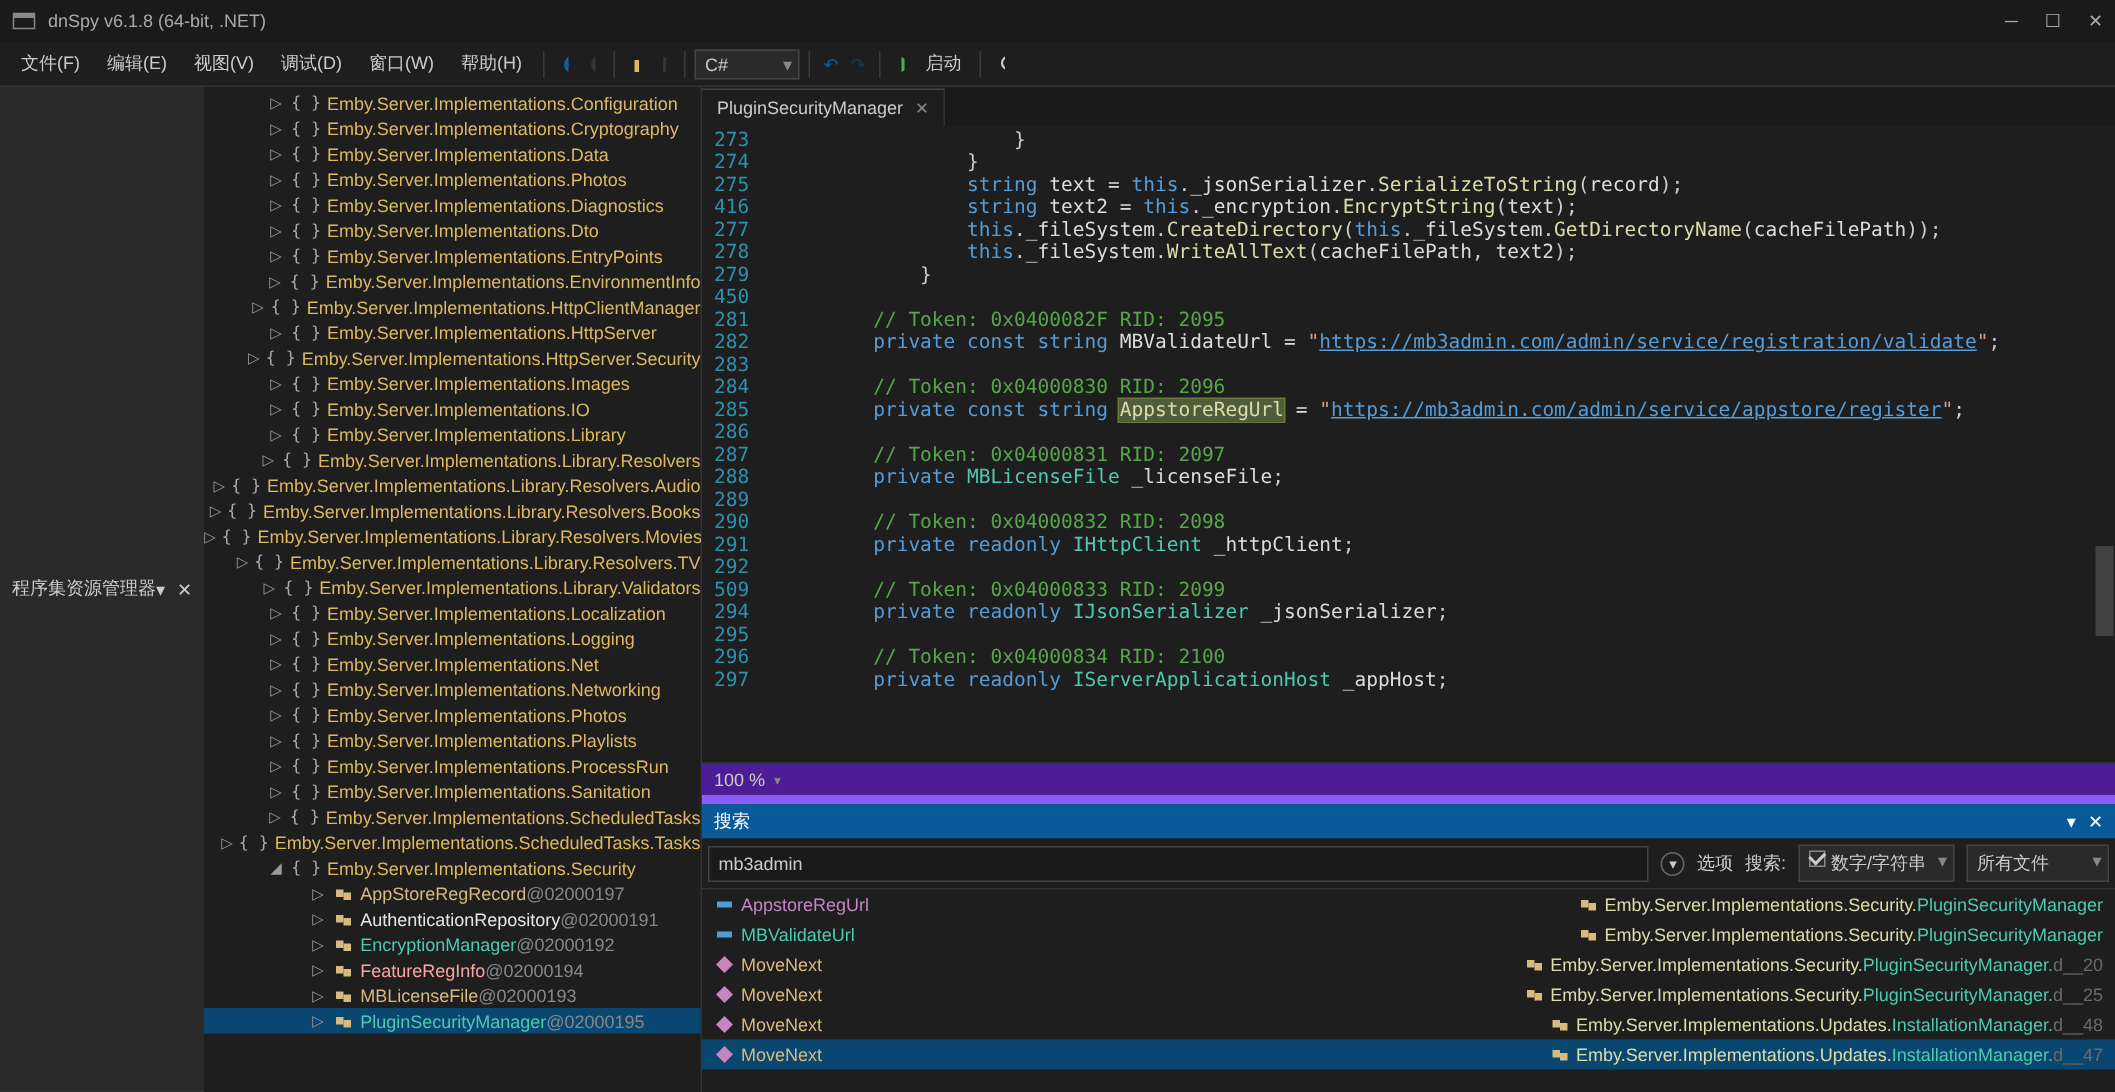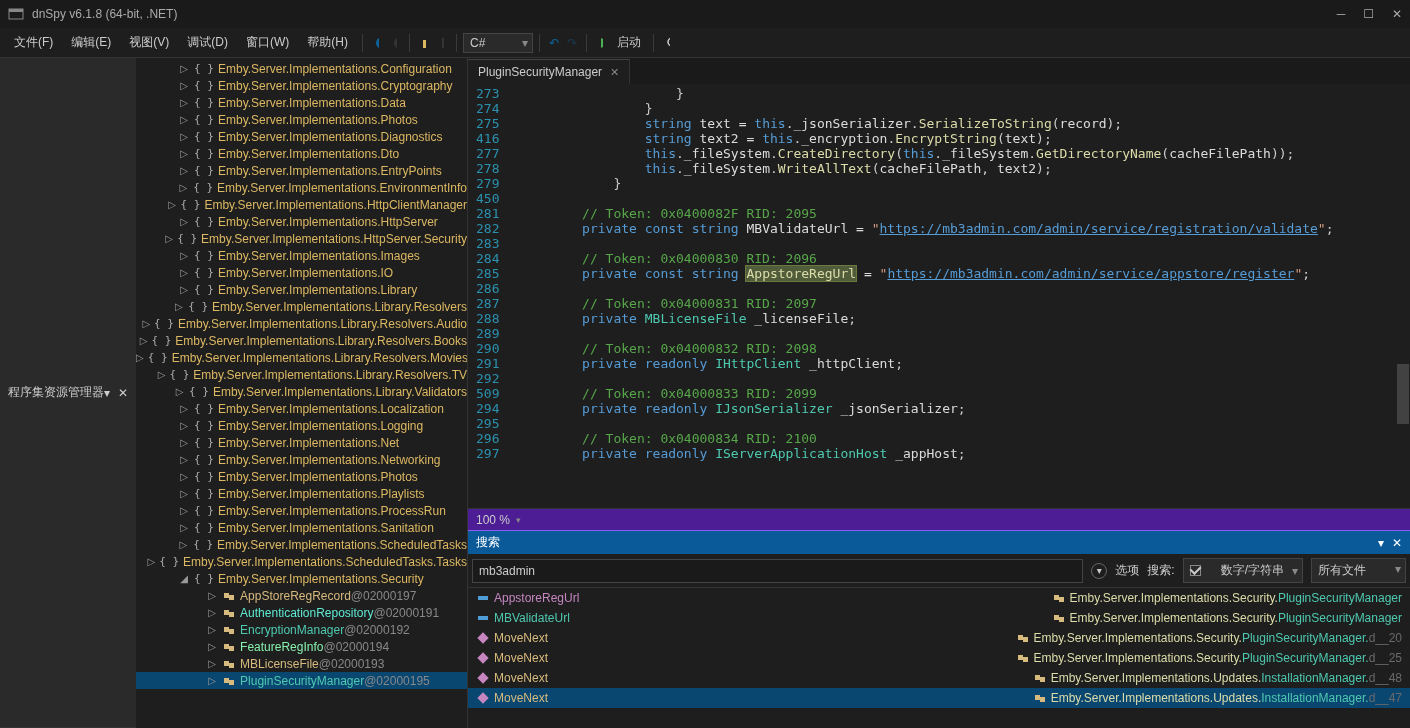--- a/index.html
+++ b/index.html
@@ -41,37 +41,37 @@
 .str{color:#d69d85}
 .type{color:#4ec9b0}
 .id{color:#dcdcdc}
 .field{color:#dcdcdc}
 .method{color:#dcdcaa}
 .comment{color:#57a64a}
 .op{color:#dcdcdc}
 .url{color:#569cd6;text-decoration:underline}
 .hl{background:#515c3a;outline:1px solid #6a7a3f;color:#dcdcaa}
 .statusbar{height:22px;background:#4c1d95;border-top:1px solid #333;display:flex;align-items:center;padding:0 8px;color:#ccc;font-size:12px}
-.bottom-panel{height:198px;display:flex;flex-direction:column;border-top:1px solid #8b5cf6}
+.bottom-panel{height:198px;display:flex;flex-direction:column;border-top:6px solid #8b5cf6}
 .search-header{background:#0a5a9a;padding:3px 8px;color:#fff;display:flex;align-items:center}
 .search-header .title{flex:1;color:#fff}
 .search-row{background:#1e1e1e;padding:4px;display:flex;gap:8px;align-items:center;border-bottom:1px solid #333}
 .search-input{flex:1;background:#1a1a1a;border:1px solid #444;padding:4px 6px;color:#ccc;font-size:12px}
 .results{flex:1;overflow:auto;background:#1e1e1e}
 .result-row{display:flex;padding:2px 8px;height:20px;align-items:center;cursor:pointer}
 .result-row.selected{background:#094771}
 .result-name{flex:0 0 370px;display:flex;align-items:center;gap:4px}
 .result-path{flex:1;text-align:right;white-space:nowrap}
 .res-icon{width:14px;height:14px;display:inline-block}
 .t-teal{color:#4ec9b0}
 .t-yellow{color:#dcdcaa}
 .t-dim{color:#6a6a6a}
 .scrollbar{width:14px;background:#1e1e1e;position:relative}
 .scroll-thumb{width:12px;background:#424242;position:absolute;left:1px}
-.dropdown-opt{display:flex;align-items:center;gap:20px;color:#ccc}
+.dropdown-opt{display:flex;align-items:flex-start;gap:4px;color:#ccc}
 .chk{width:11px;height:11px;border:1px solid #888;display:inline-block;position:relative}
 .chk.checked::after{content:'';position:absolute;left:1px;top:-2px;width:5px;height:8px;border-right:2px solid #ccc;border-bottom:2px solid #ccc;transform:rotate(45deg)}
 svg{display:block}
 .search-combo{background:#2a2a2a;border:1px solid #444;padding:3px 18px 3px 6px;color:#ccc;min-width:95px;position:relative;font-size:12px}
 .search-combo::after{content:'▾';position:absolute;right:4px;color:#888}
 </style>
 </head>
 <body>
 
 <div class="titlebar">
@@ -349,21 +349,21 @@
         </div>
         <div class="tree-item">
           <span class="indent" style="width: 70px;"></span>
           <span class="expander">▷</span>
           <span class="cls-icon">
             <svg width="14" height="14">
               <rect x="2" y="4" width="5" height="5" fill="#d7ba7d"></rect>
               <rect x="7" y="6" width="5" height="5" fill="#d7ba7d"></rect>
             </svg>
           </span>
-          <span style="color: #5eead4;">AuthenticationRepository</span>
+          <span style="color: #e5e5e5;">AuthenticationRepository</span>
           <span class="addr"> @02000191</span>
         </div>
         <div class="tree-item">
           <span class="indent" style="width: 70px;"></span>
           <span class="expander">▷</span>
           <span class="cls-icon">
             <svg width="14" height="14">
               <rect x="2" y="4" width="5" height="5" fill="#d7ba7d"></rect>
               <rect x="7" y="6" width="5" height="5" fill="#d7ba7d"></rect>
             </svg>
@@ -373,21 +373,21 @@
         </div>
         <div class="tree-item">
           <span class="indent" style="width: 70px;"></span>
           <span class="expander">▷</span>
           <span class="cls-icon">
             <svg width="14" height="14">
               <rect x="2" y="4" width="5" height="5" fill="#d7ba7d"></rect>
               <rect x="7" y="6" width="5" height="5" fill="#d7ba7d"></rect>
             </svg>
           </span>
-          <span style="color: #86efac;">FeatureRegInfo</span>
+          <span style="color: #fca5a5;">FeatureRegInfo</span>
           <span class="addr"> @02000194</span>
         </div>
         <div class="tree-item">
           <span class="indent" style="width: 70px;"></span>
           <span class="expander">▷</span>
           <span class="cls-icon">
             <svg width="14" height="14">
               <rect x="2" y="4" width="5" height="5" fill="#d7ba7d"></rect>
               <rect x="7" y="6" width="5" height="5" fill="#d7ba7d"></rect>
             </svg>

